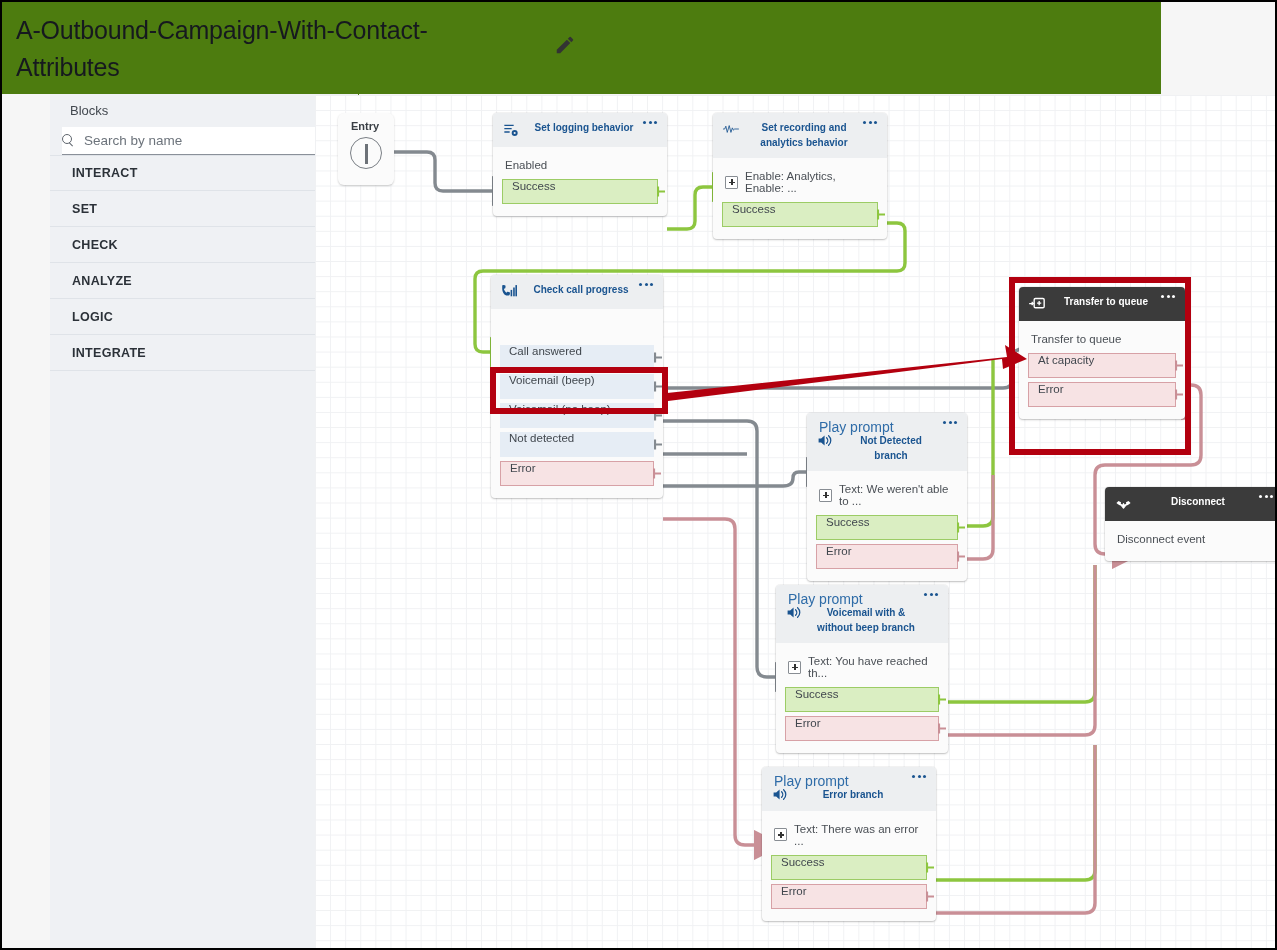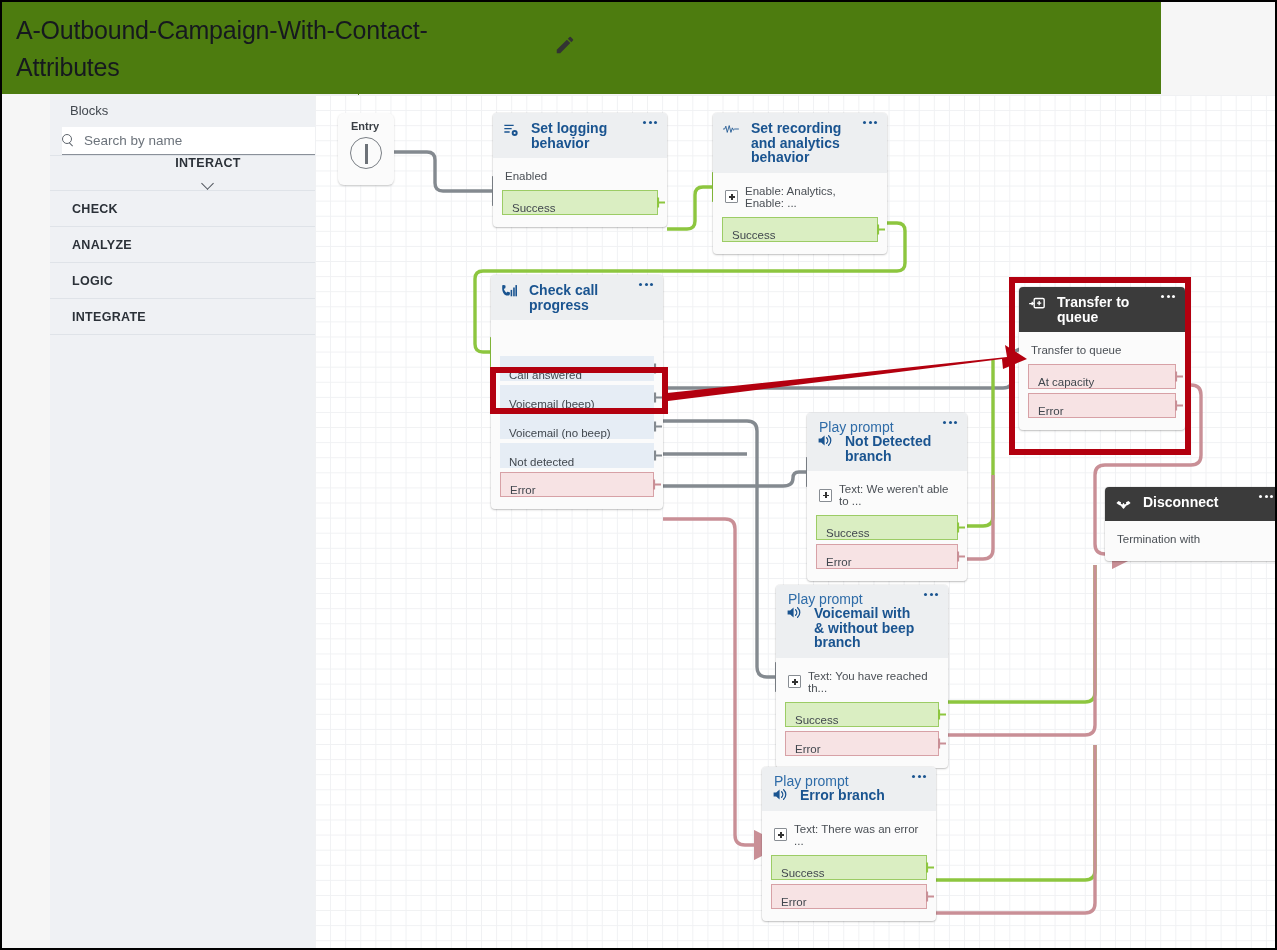--- a/index.html
+++ b/index.html
@@ -92,21 +92,21 @@
   }
   .cat-row {
     position: relative;
     height: 36px;
     display: flex; align-items: center;
     padding: 0 14px 0 22px;
     border-bottom: 1px solid #dfe3e8;
     background: #eff1f4;
     cursor: pointer;
   }
-  .cat-row:first-of-type { border-top: 1px solid #dfe3e8; flex-direction: column; }
+  .cat-row:first-of-type { border-top: 1px solid #dfe3e8; }
   .cat-row .cat-label {
     flex: 1;
     font-size: 12.5px; font-weight: bold; color: #2b3138;
     letter-spacing: 0.3px;
   }
   .chevron-down {
     width: 14px; height: 14px; position: relative;
   }
   .chevron-down::before {
     content: ""; position: absolute; left: 2px; top: 3px;
@@ -140,22 +140,22 @@
     position: relative;
     background: #edeff1;
     padding: 8px 30px 8px 12px;
     min-height: 34px;
   }
   .node-head.dark { background: #3b3b3b; }
   .node-kicker {
     font-size: 14px; color: #2f6ca8; line-height: 13px;
   }
   .node-title {
-    font-size: 14px; font-weight: bold; color: #1a5490;
-    line-height: 14.5px; padding-left: 26px;
+    font-size: 10px; font-weight: bold; color: #1a5490;
+    line-height: 14.5px; padding-left: 26px; text-align: center;
   }
   .node-head.dark .node-title { color: #ffffff; }
   .dots {
     position: absolute; right: 8px; top: 8px;
     width: 16px; height: 5px; cursor: pointer;
   }
   .dots i {
     position: absolute; top: 0; width: 3.2px; height: 3.2px;
     border-radius: 50%; background: #1a5490;
   }
@@ -180,21 +180,21 @@
     content: ""; position: absolute; background: #333;
   }
   .plus-box::before { left: 2.5px; top: 5.4px; width: 6px; height: 1.6px; }
   .plus-box::after  { left: 5.2px; top: 2.7px; width: 1.6px; height: 6px; }
 
   .branch {
     position: relative;
     height: 25px;
     margin: 0 9px 4px 9px;
     font-size: 11.5px; color: #41474e;
-    display: flex; align-items: flex-end;
+    display: flex; align-items: flex-start;
     padding-left: 9px;
     cursor: pointer;
   }
   .branch.blue    { background: #e6edf5; }
   .branch.success { background: #daeec2; border: 1px solid #9ccc65; }
   .branch.error   { background: #f7e3e4; border: 1px solid #d7a1a6; }
   .branch .port {
     position: absolute; right: -9px; top: 50%;
     width: 9px; height: 11px; margin-top: -5.5px;
   }
@@ -245,20 +245,24 @@
     </div>
 
     <div id="search-row">
       <span class="search-icon"></span>
       <span id="search-placeholder">Search by name</span>
     </div>
 
     <div id="cat-list">
         <div class="cat-row">
           <span class="cat-label">INTERACT</span>
+          <span class="chevron-down"></span>
+        </div>
+        <div class="cat-row">
+          <span class="cat-label">SET</span>
           <span class="chevron-down"></span>
         </div>
         <div class="cat-row">
           <span class="cat-label">CHECK</span>
           <span class="chevron-down"></span>
         </div>
         <div class="cat-row">
           <span class="cat-label">ANALYZE</span>
           <span class="chevron-down"></span>
         </div>
@@ -565,21 +569,21 @@
               </svg></span>
             <div class="node-title">Disconnect</div>
             <span class="dots">
               <i></i>
               <i></i>
               <i></i>
             </span>
           </div>
           <div class="node-body">
             <div class="entry-row">
-              <span>Termination with</span>
+              <span>Disconnect event</span>
             </div>
           </div>
         </div>
       </div>
 
     <div class="red-box" style="left:175px; top:272px; width:178px; height:47px;"></div>
     <div class="red-box" style="left:694px; top:182px; width:182px; height:178px;"></div>
 
     <svg style="position:absolute; left:0; top:0; width:960px; height:853px; pointer-events:none;" viewBox="0 0 960 853">
       <path d="M352,298 L692,262 L690,250 L712,264 L688,274 L687,264 L353,306 Z" fill="#b3000f"></path>

